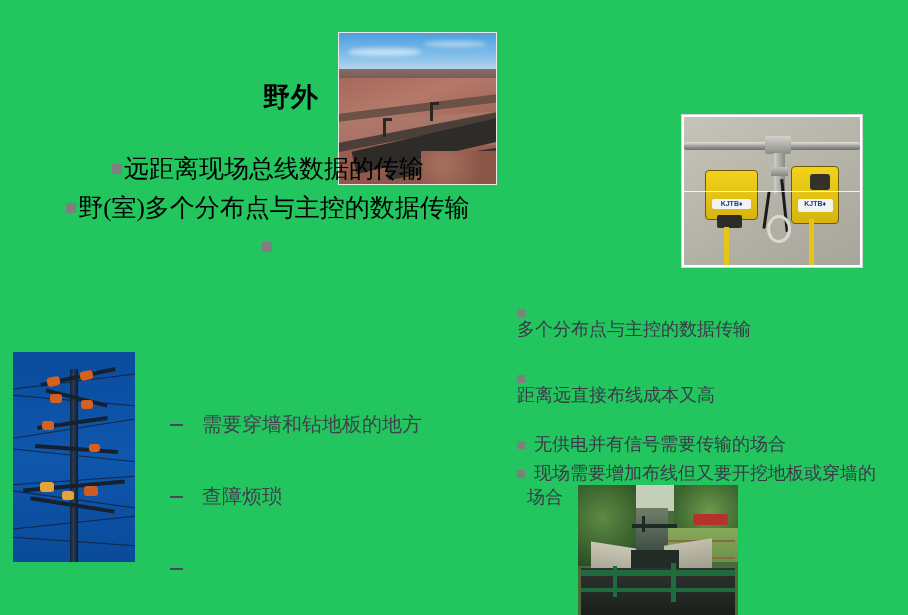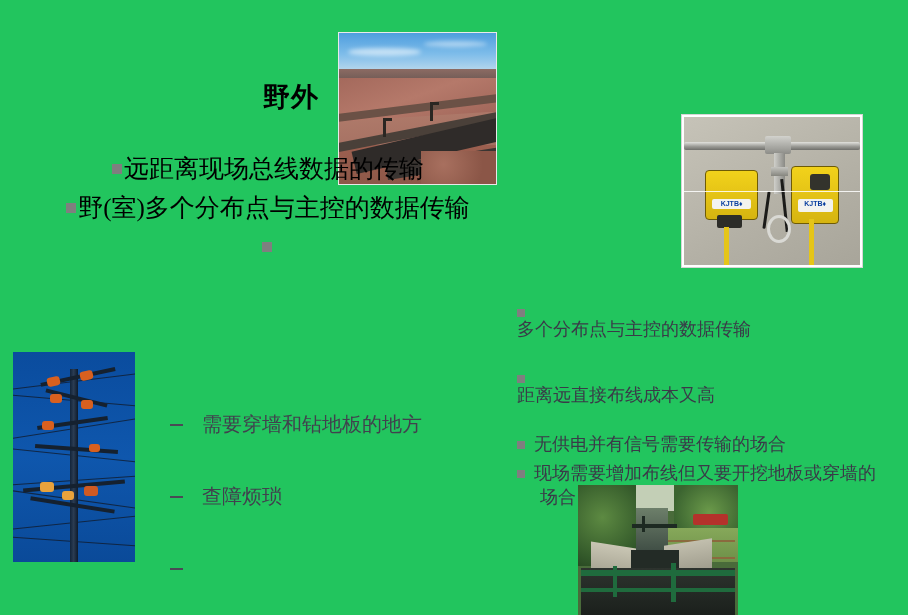--- a/index.html
+++ b/index.html
@@ -110,21 +110,21 @@
   #right-bullets .rtxt {
     font-size: 18px;
     line-height: 25px;
     color: #3a3a48;
   }
   #right-bullets .gap-lg { margin-bottom: 24px; flex-direction: column; }
   #right-bullets .gap-sm { margin-bottom: 4px; }
 
   #wrap-tail {
     position: absolute;
-    left: 540px;
+    left: 527px;
     top: 485px;
     font-size: 18px;
     line-height: 25px;
     color: #3a3a48;
     white-space: nowrap;
   }
 
   
   .photo {
     position: absolute;

